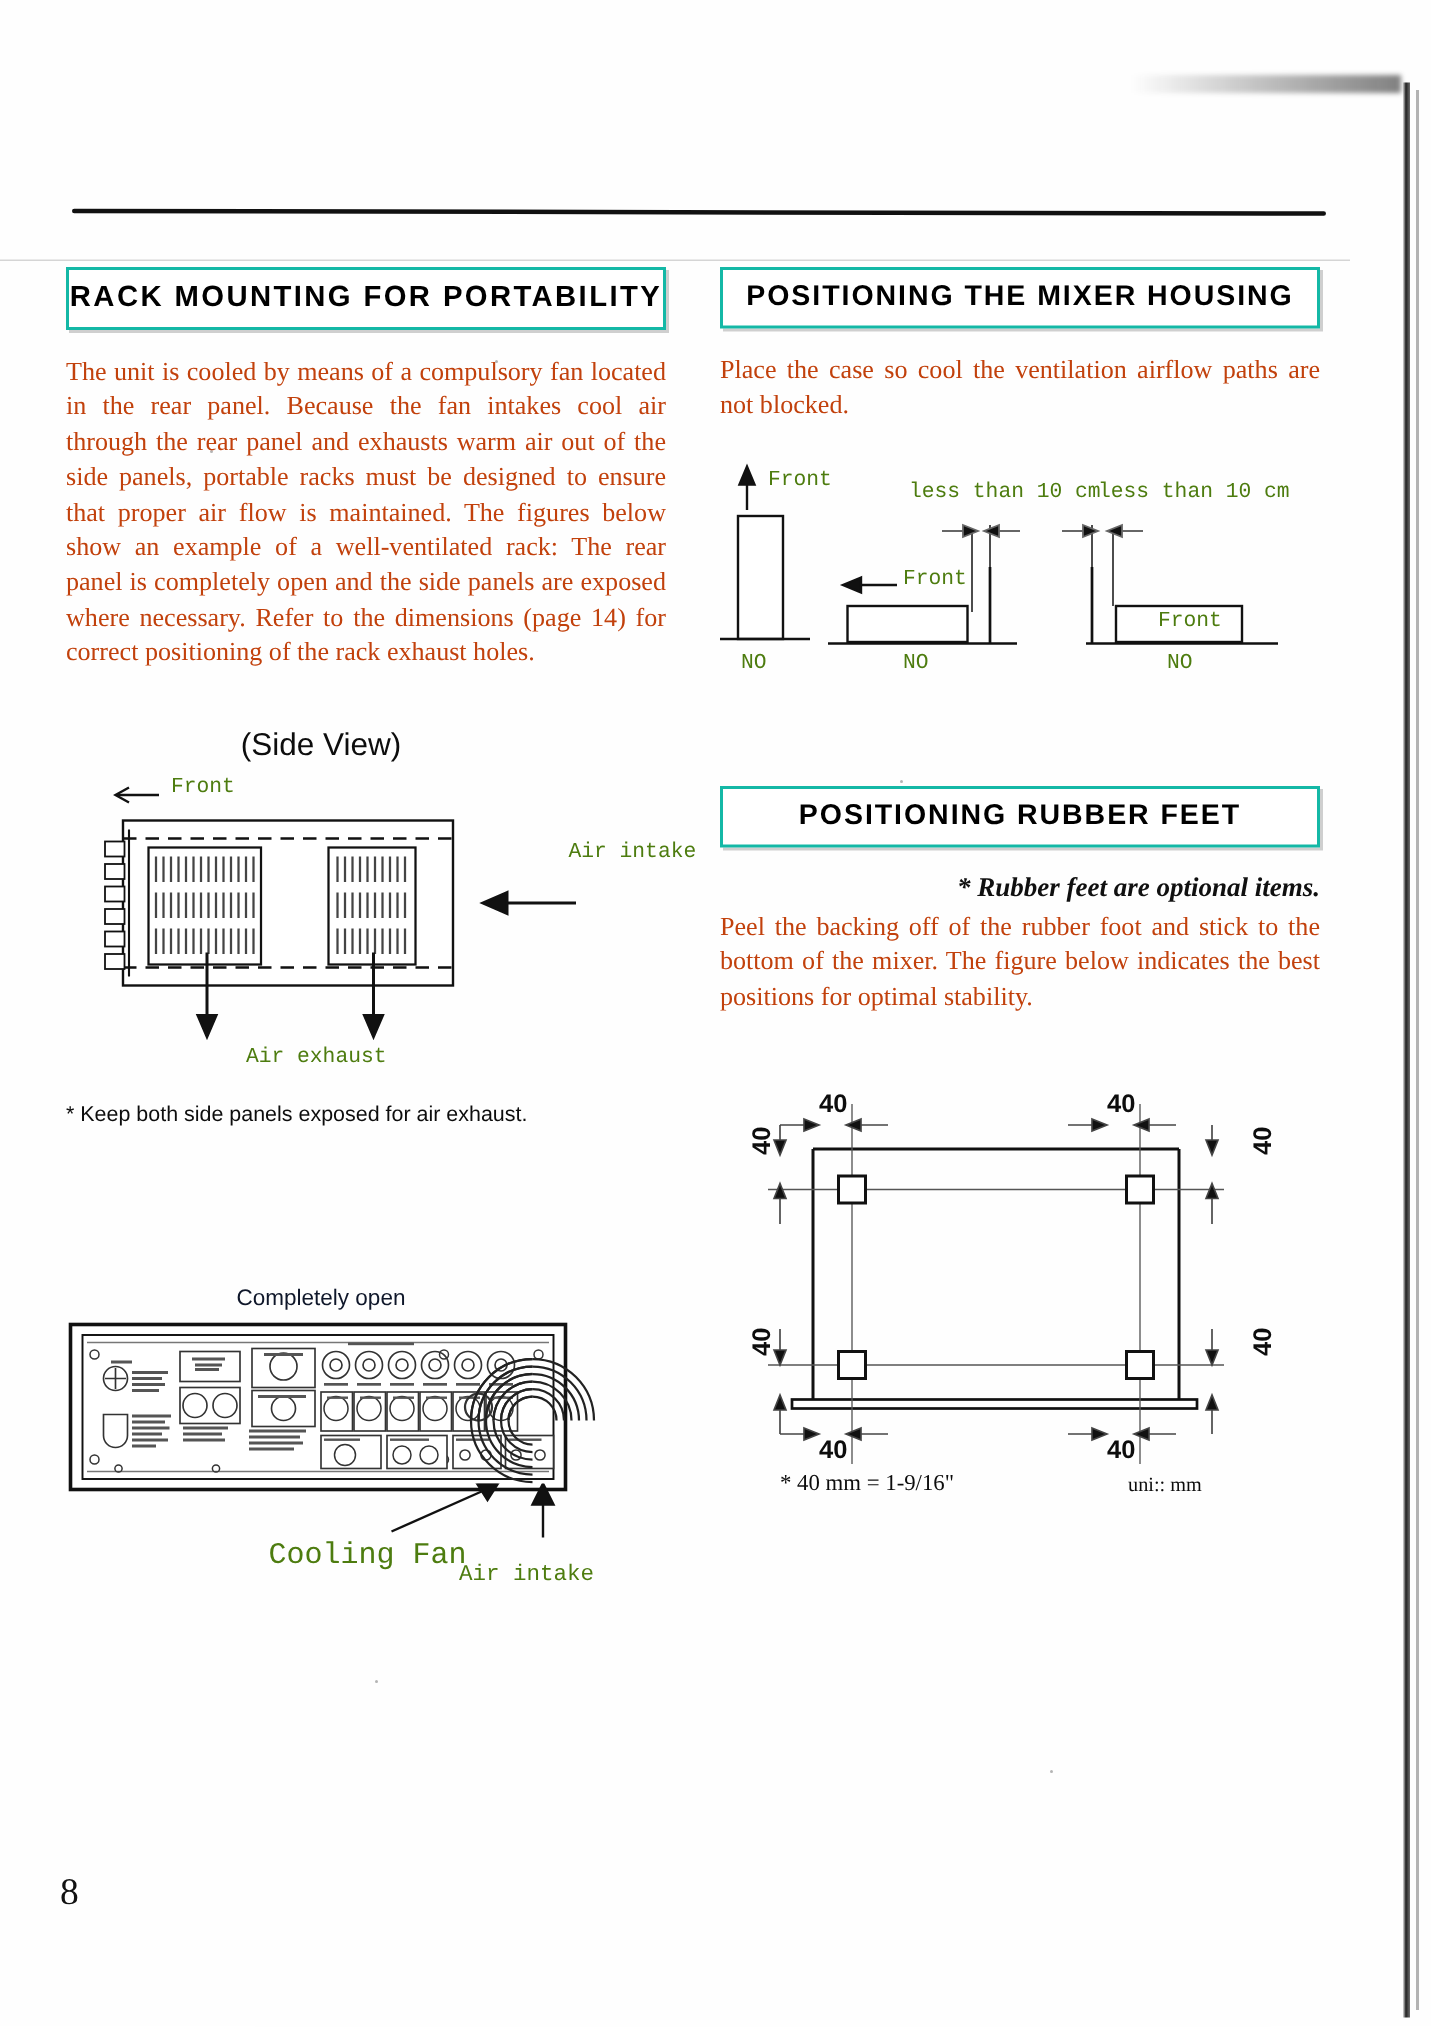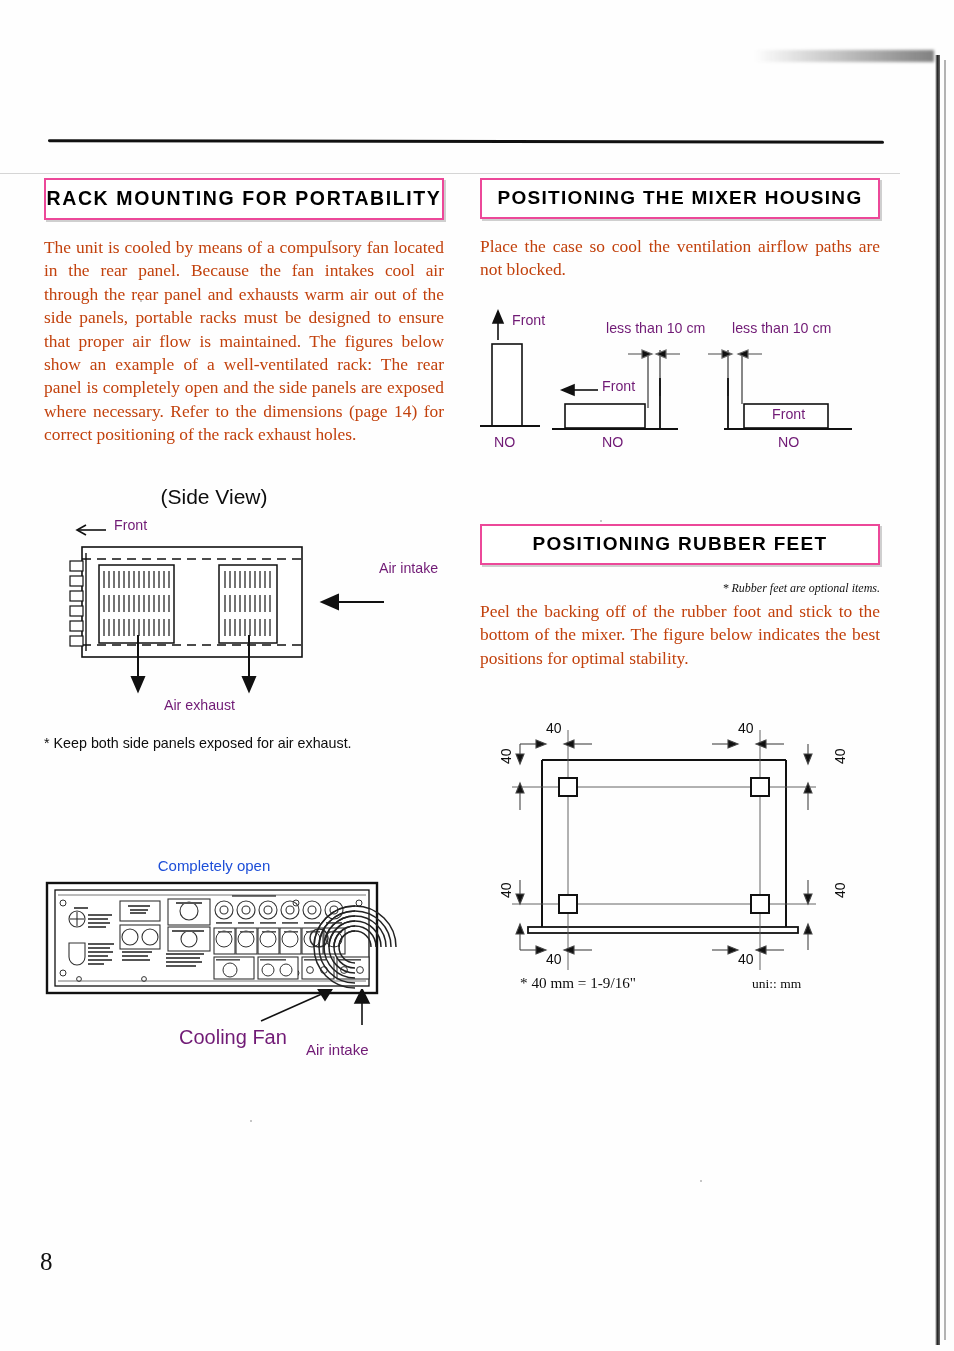--- a/index.html
+++ b/index.html
@@ -58,21 +58,21 @@
     width: 900px; height: 1px;
     background: rgba(120,120,120,0.30);
   }
 
   
   .col-left  { position: absolute; left: 44px;  top: 178px; width: 400px; }
   .col-right { position: absolute; left: 480px; top: 178px; width: 400px; }
 
   
   .sec-head {
-    border: 2px solid #ec4899;
+    border: 2px solid #14b8a6;
     box-shadow: 2px 2px 0 rgba(120,120,120,0.35);
     padding: 7px 0 8px 0;
     text-align: center;
     background: #fff;
     margin-bottom: 16px;
   }
   .sec-head span {
     font-family: "Liberation Sans", sans-serif;
     font-weight: bold;
     font-size: 19.5px;
@@ -86,55 +86,57 @@
     font-family: "Liberation Serif", serif;
     font-size: 17.4px;
     line-height: 1.345;
     text-align: justify;
     color: #c2410c;
     margin: 0 0 6px 0;
   }
   .note-italic {
     font-family: "Liberation Serif", serif;
     font-style: italic;
-    font-size: 12px;
+    font-size: 18px;
     text-align: right;
     margin: 2px 0 4px 0;
+    font-weight: bold;
   }
   .fig-note {
     font-family: "Liberation Sans", sans-serif;
     font-size: 14.3px;
     color: #0d0d0d;
   }
   .fig-title {
     font-family: "Liberation Sans", sans-serif;
     font-size: 21px;
     text-align: center;
     color: #0d0d0d;
   }
   .fig-sub {
     font-family: "Liberation Sans", sans-serif;
     font-size: 15px;
     text-align: center;
-    color: #1d4ed8;
+    color: #0f172a;
   }
   .lbl {
-    font-family: Liberation Sans, sans-serif;
+    font-family: Liberation Mono, monospace;
     font-size: 14.2px;
-    color: #701a75;
+    color: #4d7c0f;
     position: absolute;
     white-space: nowrap;
     text-align: right;
   }
   .lbl-sm {
     font-family: "Liberation Sans", sans-serif;
-    font-size: 14px;
+    font-size: 17px;
     color: #0d0d0d;
     position: absolute;
     white-space: nowrap;
+    font-weight: bold;
   }
   .serif-note {
     font-family: "Liberation Serif", serif;
     font-size: 15.2px;
     position: absolute;
     white-space: nowrap;
     color: #0d0d0d;
   }
 
   .figwrap { position: relative; }

